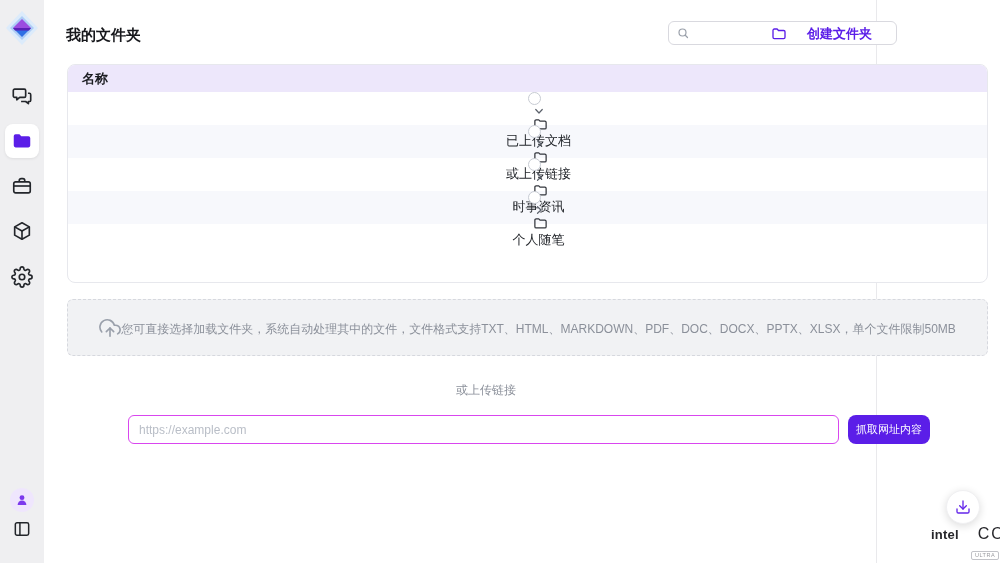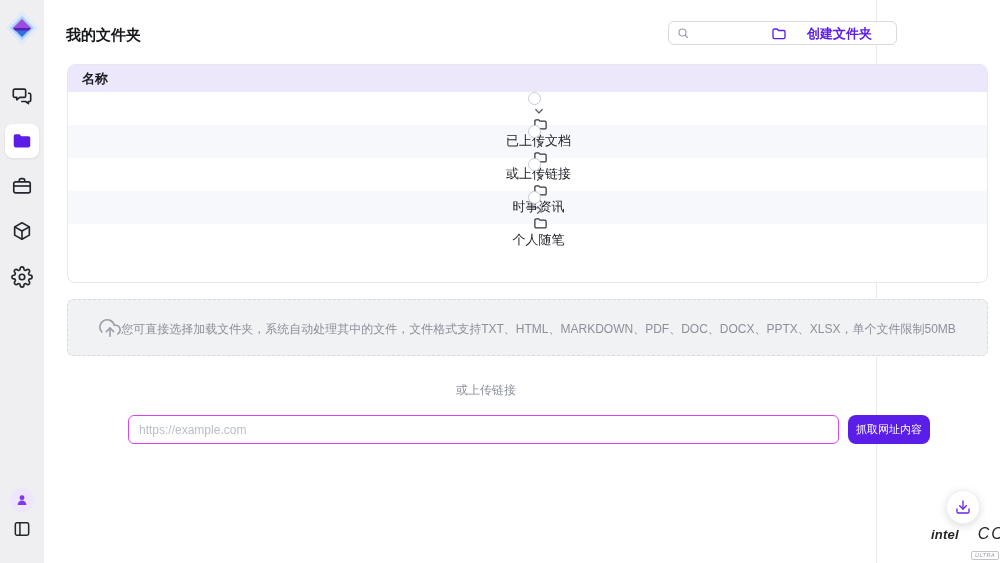--- a/index.html
+++ b/index.html
@@ -50,21 +50,21 @@
   .link-divider { position:absolute; left:44px; right:0; top:382px; text-align:center; font-size:12px; color:#8b909a;padding-left:48px; }
 
   .url-input { position:absolute; left:128px; top:415px; width:711px; height:29px; border:1px solid #d946ef; border-radius:6px; padding:0 10px; font-size:12px; color:#333; outline:none; font-family:"Liberation Sans", sans-serif; }
   .url-input::placeholder { color:#b9bec7; }
   .fetch-btn { position:absolute; left:848px; top:415px; width:82px; height:29px; background:#5b1ee8; color:#ffffff; border:none; border-radius:8px; font-size:11px; font-weight:500; cursor:pointer; font-family:"Liberation Sans", sans-serif; }
 
   
   .fab-download { position:absolute; left:946px; top:490px; width:34px; height:34px; border-radius:50%; background:#ffffff; border:1px solid #f0f0f2; box-shadow:0 2px 8px rgba(0,0,0,.14); display:flex; align-items:center; justify-content:center; cursor:pointer; }
   .fab-download svg { width:16px; height:16px; color:#6426ea; }
 
-  .intel-brand { position:absolute; left:931px; top:525px; width:62px; color:#26262a;font-style:italic; }
+  .intel-brand { position:absolute; left:931px; top:525px; width:62px; color:#26262a; }
   .intel-line { display:flex; align-items:baseline; }
   .intel-word { font-size:13px; font-weight:700; letter-spacing:0.2px; }
   .core-word { font-size:16px; font-weight:400; letter-spacing:2px; margin-left:19px; text-transform:uppercase; }
   .ultra-badge { display:inline-block; margin-left:40px; margin-top:1px; font-size:5.5px; letter-spacing:0.5px; color:#9a9ba0; border:1px solid #c2c3c8; border-radius:2px; padding:0.5px 3px; text-transform:uppercase; }
 </style>
 </head>
 <body>
 
 <div class="app">
 

